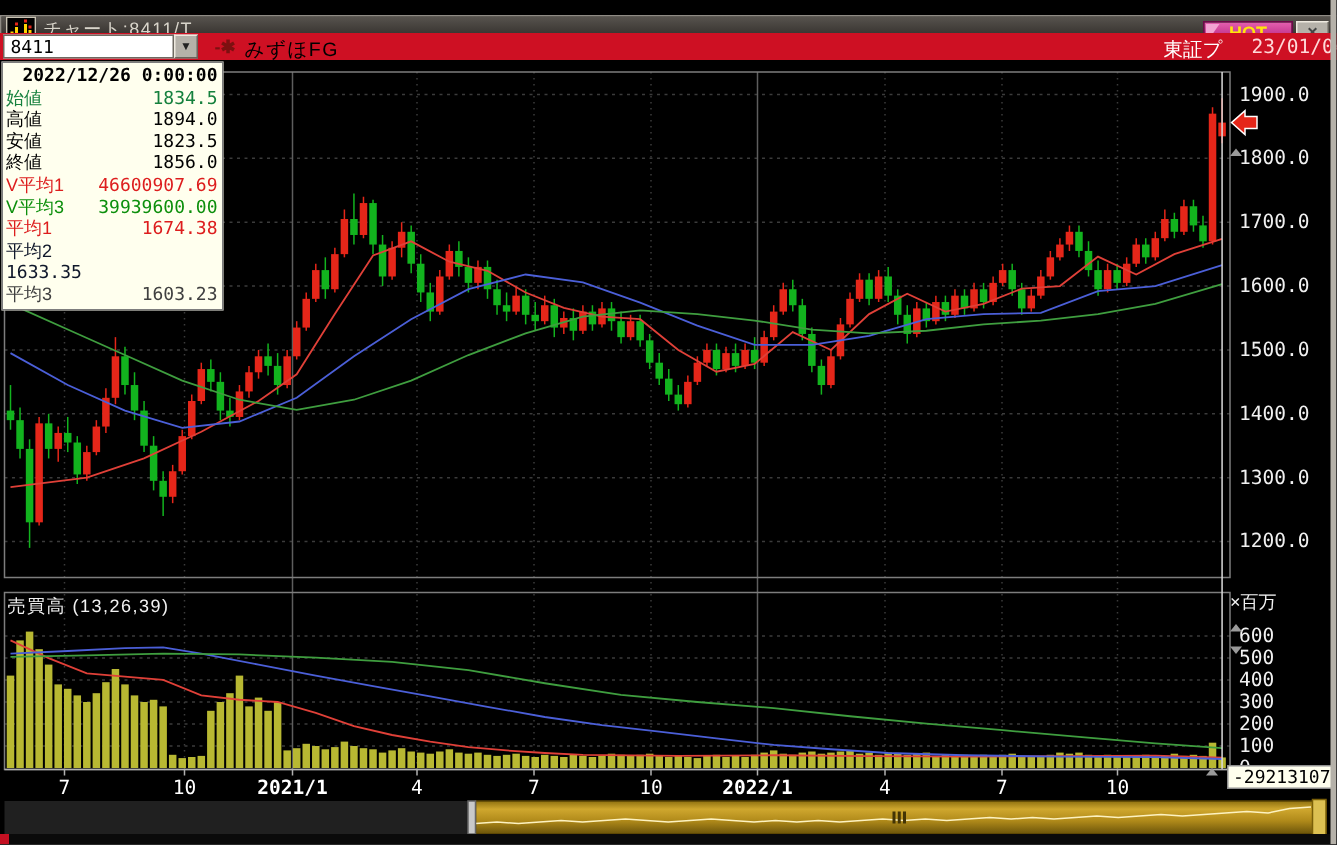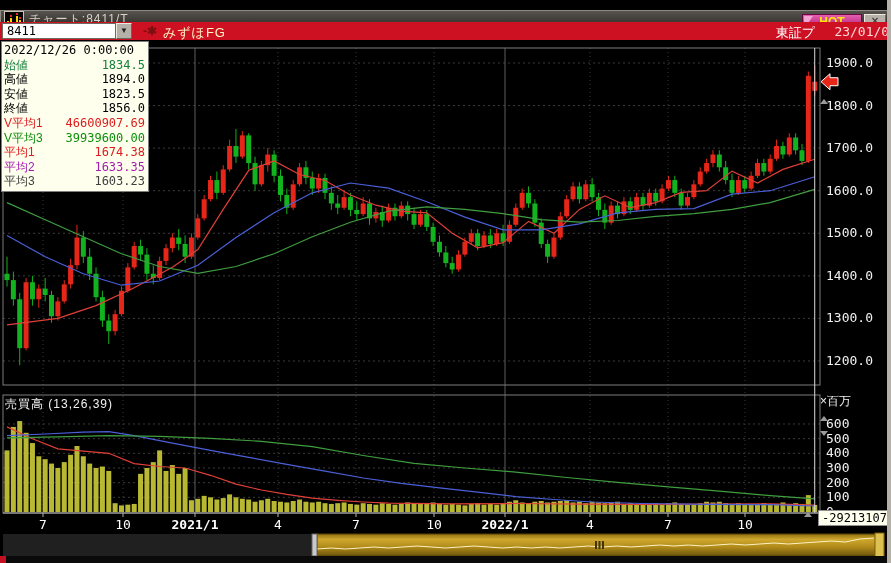--- a/index.html
+++ b/index.html
@@ -21,36 +21,36 @@
     border:1px solid;border-color:#eee9df #68645c #68645c #eee9df;color:#454545;
     font-size:12px;font-weight:bold;text-align:center;line-height:13px;cursor:pointer;}
   
   .toolbar{position:absolute;top:22px;left:0;width:891px;height:18px;background:#ce1023;padding-left:36px;}
   .symbol-input{position:absolute;left:2px;top:1px;width:108px;height:14px;background:#fff;
     border:1px solid #6e6a62;font:12px "DejaVu Sans Mono",monospace;color:#000;padding:0 0 0 4px;}
   .dropdown-btn{position:absolute;left:116px;top:1px;width:16px;height:16px;background:#b5b1a9;
     border:1px solid;border-color:#eee9df #68645c #68645c #eee9df;box-sizing:border-box;
     font-size:8px;color:#222;text-align:center;line-height:13px;cursor:pointer;}
   .stock-marks{position:absolute;left:143px;top:2px;color:#7c1010;font-size:12px;font-weight:bold;}
-  .stock-name{position:absolute;left:163px;top:2px;color:#fef9c3;font-size:13px;letter-spacing:1px;}
+  .stock-name{position:absolute;left:163px;top:2px;color:#000000;font-size:13px;letter-spacing:1px;}
   .market-label{position:absolute;right:112px;top:2px;color:#fff;font-size:13px;text-align:center;}
   .tb-date{position:absolute;right:30px;top:2px;color:#ffd9d9;font:13px "DejaVu Sans Mono",monospace;}
   
   .chart-wrap{position:absolute;top:40px;left:0;width:891px;height:523px;background:#000;}
   .chart-wrap svg{position:absolute;left:0;top:0;}
   .vol-title{position:absolute;left:5px;top:356px;color:#f2f2f2;font-size:12px;letter-spacing:1px;}
   .vol-unit{position:absolute;left:820px;top:353px;color:#f2f2f2;font-size:12px;}
   .vol-footer{position:absolute;left:818px;top:470px;width:66px;background:#ffffee;
     border:1px solid #909090;color:#000;font:12px "DejaVu Sans Mono",monospace;
     text-align:right;padding:0 2px;}
   
   .info-panel{position:absolute;left:1px;top:1px;width:148px;background:#ffffee;
     border:1px solid #7d7d7d;box-sizing:border-box;padding:1px 3px 2px 2px;
     font:12px "DejaVu Sans Mono",monospace;line-height:14.6px;}
-  .info-date{color:#000;white-space:nowrap;}
+  .info-date{text-align:right;color:#000;white-space:nowrap;font-weight:bold;}
   .info-row{display:flex;justify-content:space-between;white-space:nowrap;}
   .info-row .lab{font-family:"Liberation Sans",sans-serif;}
   .right-border{position:absolute;right:0;top:0;width:4px;height:563px;background:#b5b1a9;}
 </style>
 </head>
 <body>
 
 <div class="window">
 
   <div class="titlebar">
@@ -607,21 +607,21 @@
             <span class="val">46600907.69</span>
           </div>
           <div class="info-row" style="color: rgb(12, 143, 12);">
             <span class="lab">V平均3</span>
             <span class="val">39939600.00</span>
           </div>
           <div class="info-row" style="color: rgb(221, 29, 29);">
             <span class="lab">平均1</span>
             <span class="val">1674.38</span>
           </div>
-          <div class="info-row" style="color: #a21caf;">
+          <div class="info-row" style="color: #0f172a; flex-direction: column;">
             <span class="lab">平均2</span>
             <span class="val">1633.35</span>
           </div>
           <div class="info-row" style="color: #404040;">
             <span class="lab">平均3</span>
             <span class="val">1603.23</span>
           </div>
         </div>
     </div>
   </div>

